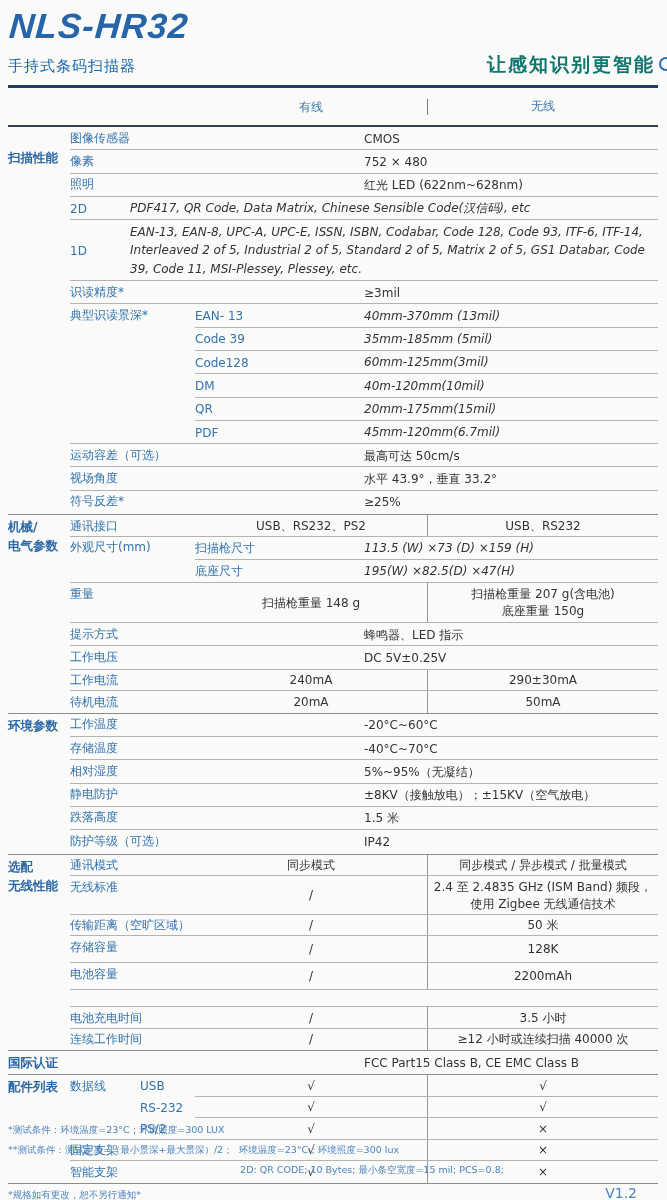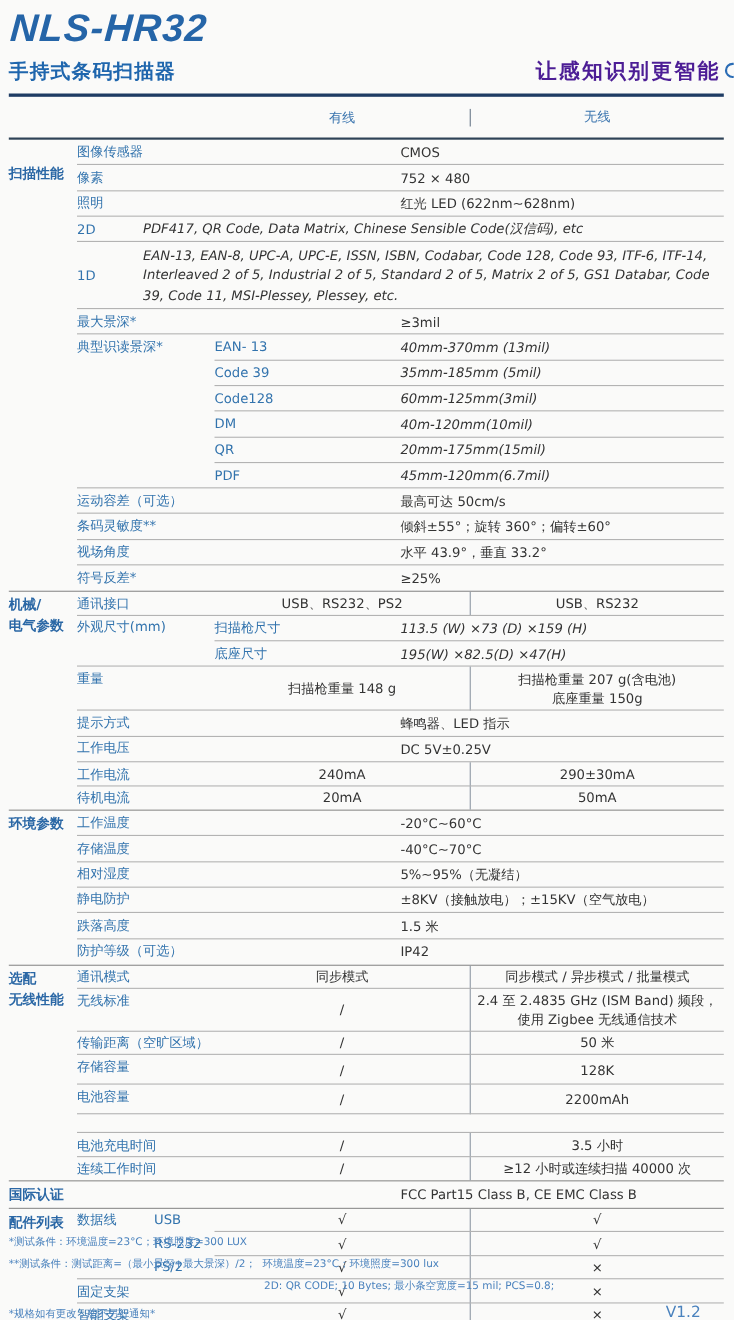--- a/index.html
+++ b/index.html
@@ -27,22 +27,22 @@
     position:absolute;left:8px;top:6px;
     font-family:"Liberation Sans", sans-serif;
     font-size:35px;font-weight:bold;font-style:italic;
     color:#2565a8;letter-spacing:1px;
     transform:skewX(-4deg);transform-origin:left bottom;
   }
   .subtitle-row{
     position:absolute;left:8px;right:12px;top:52px;height:28px;
     display:flex;justify-content:space-between;align-items:baseline;
   }
-  .subtitle{font-size:18px;font-weight:bold;color:#1f66ad;letter-spacing:1px;}
-  .slogan{font-size:19px;font-weight:bold;color:#4c1d95;letter-spacing:2px;}
+  .subtitle{font-size:15px;font-weight:normal;color:#1f66ad;letter-spacing:1px;}
+  .slogan{font-size:19px;font-weight:bold;color:#0f766e;letter-spacing:2px;}
   .corner-mark{
     position:absolute;right:-6px;top:57px;width:14px;height:14px;
     border:2px solid #2a6cb5;border-radius:50%;background:transparent;
   }
 
   
   .spec-table{
     position:absolute;left:8px;top:85px;width:650px;
     border-top:3px solid #1e3c64;
     font-size:12px;
@@ -167,21 +167,21 @@
                   <div class="vspan codes">PDF417, QR Code, Data Matrix, Chinese Sensible Code(汉信码), etc</div>
                 </div>
                 <div class="subrow">
                   <div class="slabel">1D</div>
                   <div class="vspan codes">EAN-13, EAN-8, UPC-A, UPC-E, ISSN, ISBN, Codabar, Code 128, Code 93, ITF-6, ITF-14, Interleaved 2 of 5, Industrial 2 of 5, Standard 2 of 5, Matrix 2 of 5, GS1 Databar, Code 39, Code 11, MSI-Plessey, Plessey, etc.</div>
                 </div>
               </div>
             </div>
           </div>
           <div class="row">
-            <div class="rlabel">最大景深*</div>
+            <div class="rlabel">识读精度*</div>
             <div class="varea">
               <div class="vspan">≥3mil</div>
             </div>
           </div>
           <div class="row">
             <div class="rlabel">典型识读景深*</div>
             <div class="varea">
               <div class="subrows">
                 <div class="subrow">
                   <div class="slabel">EAN- 13</div>
@@ -207,26 +207,20 @@
                   <div class="slabel">PDF</div>
                   <div class="vspan">45mm-120mm(6.7mil)</div>
                 </div>
               </div>
             </div>
           </div>
           <div class="row">
             <div class="rlabel">运动容差（可选）</div>
             <div class="varea">
               <div class="vspan">最高可达 50cm/s</div>
-            </div>
-          </div>
-          <div class="row">
-            <div class="rlabel">条码灵敏度**</div>
-            <div class="varea">
-              <div class="vspan">倾斜±55°；旋转 360°；偏转±60°</div>
             </div>
           </div>
           <div class="row">
             <div class="rlabel">视场角度</div>
             <div class="varea">
               <div class="vspan">水平 43.9°，垂直 33.2°</div>
             </div>
           </div>
           <div class="row">
             <div class="rlabel">符号反差*</div>

